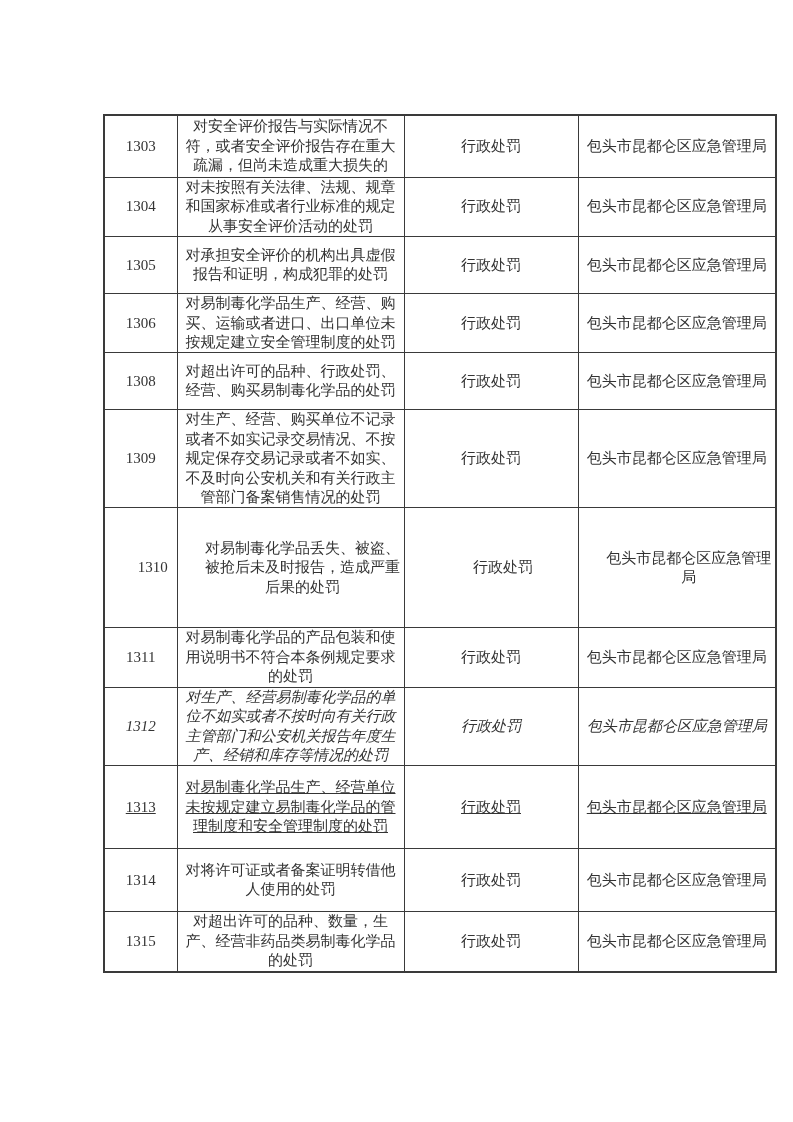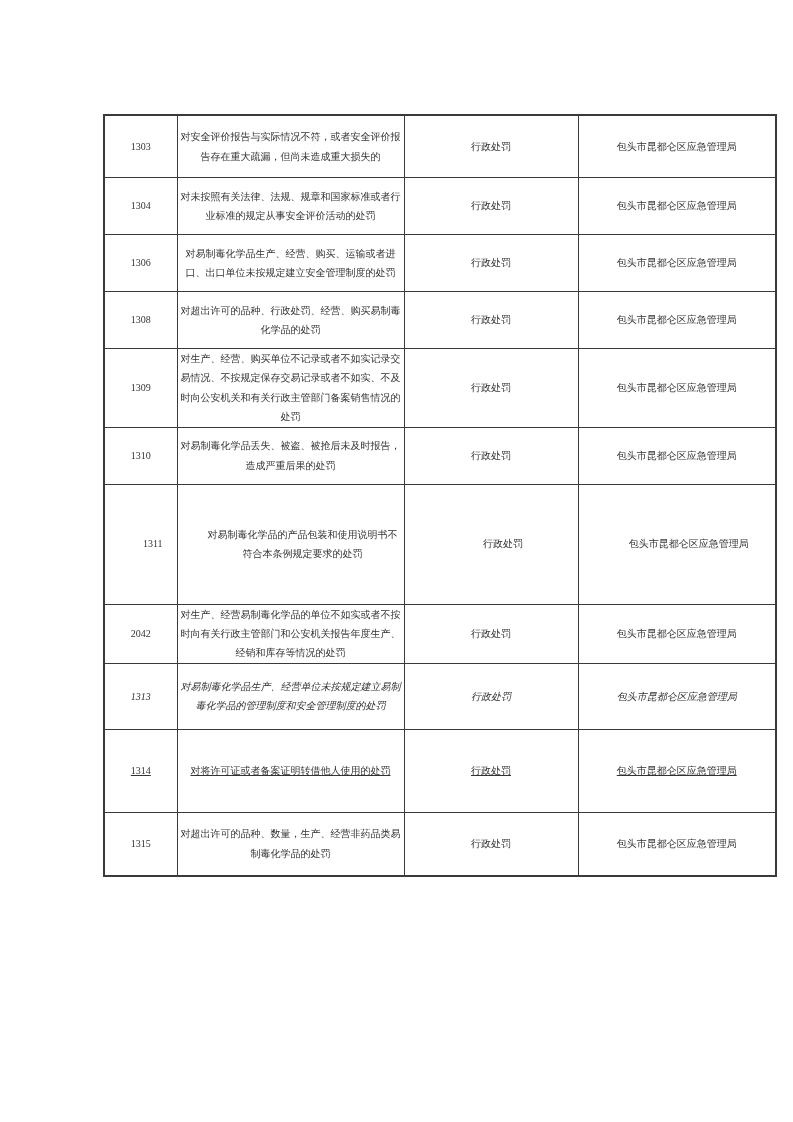--- a/index.html
+++ b/index.html
@@ -22,21 +22,21 @@
     top:114px;
     width:672px;
     table-layout:fixed;
     border-collapse:collapse;
     border:2px solid var(--border-color);
   }
   table.penalty-table td{
     border:1px solid var(--border-color);
     text-align:center;
     vertical-align:middle;
-    font-size:10px;
+    font-size:15px;
     line-height:19.4px;
     color:var(--text-color);
     padding:0 3px;
     height:56px;
     word-break:break-all;
     overflow-wrap:break-word;
   }
   col.c-id{width:73px;}
   col.c-desc{width:227px;}
   col.c-type{width:174px;}
@@ -69,20 +69,26 @@
           <td>行政处罚</td>
           <td>包头市昆都仑区应急管理局</td>
         </tr>
         <tr>
           <td>1304</td>
           <td>对未按照有关法律、法规、规章和国家标准或者行业标准的规定从事安全评价活动的处罚</td>
           <td>行政处罚</td>
           <td>包头市昆都仑区应急管理局</td>
         </tr>
         <tr>
+          <td>1305</td>
+          <td>对承担安全评价的机构出具虚假报告和证明，构成犯罪的处罚</td>
+          <td>行政处罚</td>
+          <td>包头市昆都仑区应急管理局</td>
+        </tr>
+        <tr>
           <td>1306</td>
           <td>对易制毒化学品生产、经营、购买、运输或者进口、出口单位未按规定建立安全管理制度的处罚</td>
           <td>行政处罚</td>
           <td>包头市昆都仑区应急管理局</td>
         </tr>
         <tr>
           <td>1308</td>
           <td>对超出许可的品种、行政处罚、经营、购买易制毒化学品的处罚</td>
           <td>行政处罚</td>
           <td>包头市昆都仑区应急管理局</td>
@@ -99,21 +105,21 @@
           <td>行政处罚</td>
           <td>包头市昆都仑区应急管理局</td>
         </tr>
         <tr>
           <td>1311</td>
           <td>对易制毒化学品的产品包装和使用说明书不符合本条例规定要求的处罚</td>
           <td>行政处罚</td>
           <td>包头市昆都仑区应急管理局</td>
         </tr>
         <tr>
-          <td>2042</td>
+          <td>1312</td>
           <td>对生产、经营易制毒化学品的单位不如实或者不按时向有关行政主管部门和公安机关报告年度生产、经销和库存等情况的处罚</td>
           <td>行政处罚</td>
           <td>包头市昆都仑区应急管理局</td>
         </tr>
         <tr>
           <td>1313</td>
           <td>对易制毒化学品生产、经营单位未按规定建立易制毒化学品的管理制度和安全管理制度的处罚</td>
           <td>行政处罚</td>
           <td>包头市昆都仑区应急管理局</td>
         </tr>

